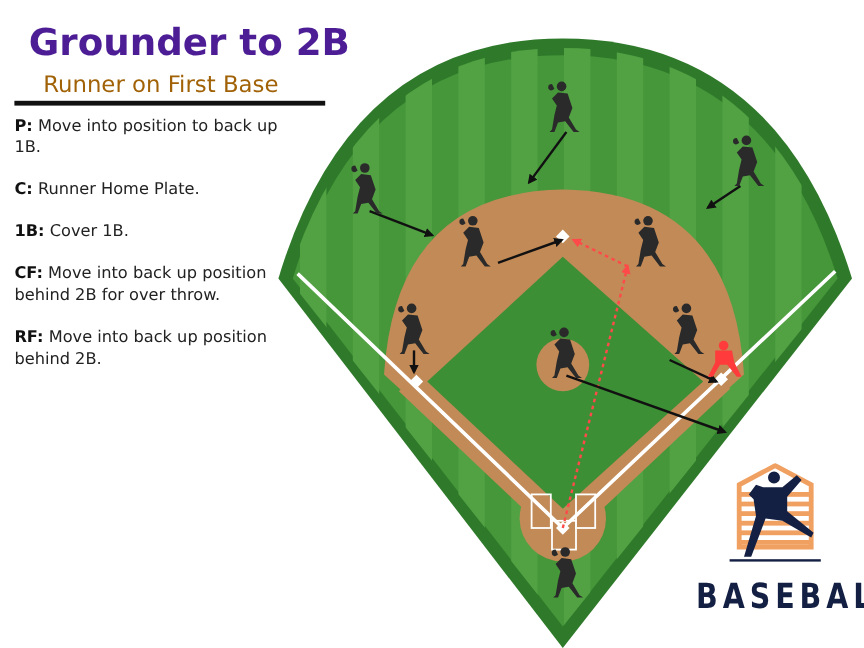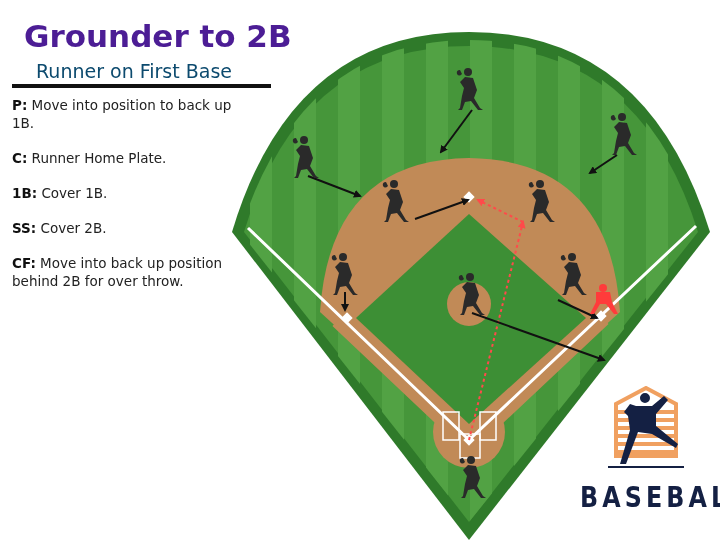--- a/index.html
+++ b/index.html
@@ -1,39 +1,39 @@
 <!DOCTYPE html>
 <html><head>
 <meta charset="utf-8">
 <style>
   html,body{margin:0;padding:0;background:#ffffff;}
   body{width:720px;height:540px;position:relative;overflow:hidden;font-family:"Liberation Sans",sans-serif;}
   .title{position:absolute;left:24px;top:18px;font-size:31px;font-weight:bold;color:#4c1d95;font-family:"DejaVu Sans",sans-serif;letter-spacing:0px;}
-  .subtitle{position:absolute;left:36px;top:60px;font-size:19px;color:#0c4a6e;font-family:"DejaVu Sans",sans-serif;}
+  .subtitle{position:absolute;left:36px;top:60px;font-size:19px;color:#a16207;font-family:"DejaVu Sans",sans-serif;}
   .rule{position:absolute;left:12px;top:84px;width:259px;height:4px;background:#111;}
   .plays{position:absolute;left:12px;top:96px;width:240px;}
   .play{font-size:13.5px;line-height:18px;color:#222;margin-bottom:17px;font-family:"DejaVu Sans",sans-serif;}
   .play b{font-weight:bold;color:#111;}
   .field{position:absolute;left:0;top:0;}
   .logo{position:absolute;left:606px;top:386px;width:80px;height:95px;}
   .logo-text{position:absolute;left:580px;top:480px;font-size:29px;font-weight:bold;color:#142043;letter-spacing:5px;font-family:"DejaVu Sans",sans-serif;transform:scaleX(0.82);transform-origin:left top;}
 </style>
 </head>
 <body>
 
 <div class="title">Grounder to 2B</div>
 <div class="subtitle">Runner on First Base</div>
 <div class="rule"></div>
 
 <div class="plays">
   <div class="play"><b>P:</b><span> Move into position to back up 1B.</span></div>
   <div class="play"><b>C:</b><span> Runner Home Plate.</span></div>
   <div class="play"><b>1B:</b><span> Cover 1B.</span></div>
-  <div class="play"><b>SS:</b><span> Cover 2B.</span></div>
   <div class="play"><b>CF:</b><span> Move into back up position behind 2B for over throw.</span></div>
+  <div class="play"><b>RF:</b><span> Move into back up position behind 2B.</span></div>
 </div>
 
 <svg class="field" width="720" height="540" viewBox="0 0 720 540">
   <defs>
     <clipPath id="fieldClip">
       <path d="M240,232 Q300,40 469,40 Q640,40 702,232 L469,522 Z"></path>
     </clipPath>
     <marker id="arrBlack" markerWidth="8" markerHeight="8" refX="6" refY="4" orient="auto" markerUnits="userSpaceOnUse">
       <path d="M0,0 L8,4 L0,8 Z" fill="#111"></path>
     </marker>

